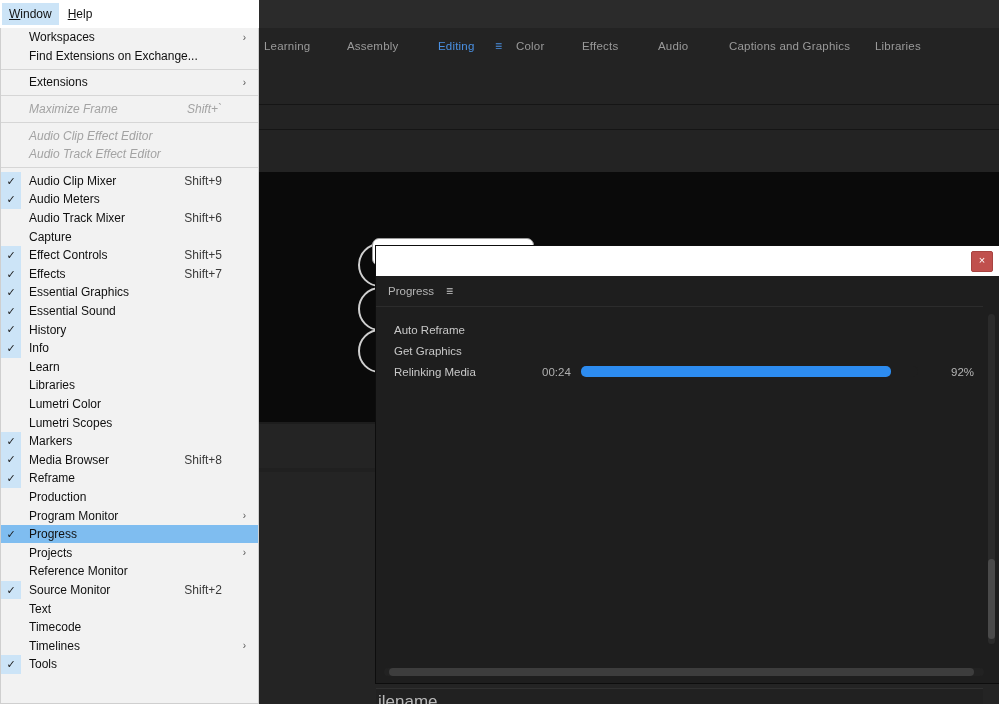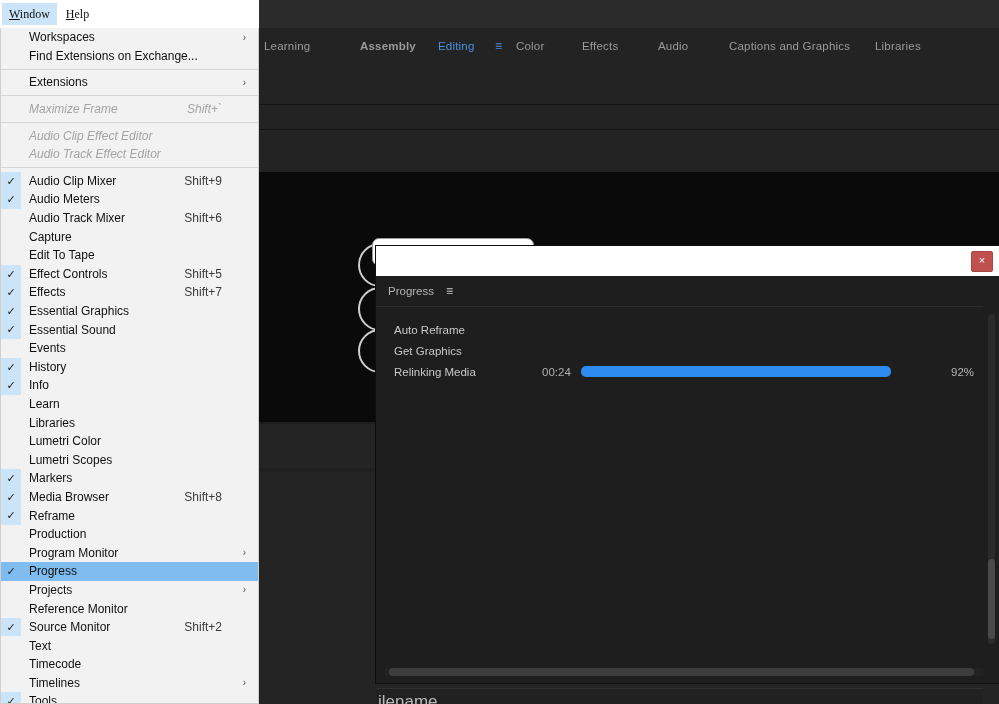--- a/index.html
+++ b/index.html
@@ -106,21 +106,21 @@
   .vscroll-thumb { position:absolute; left:0; top:245px; width:7px; height:80px; background:#4a4a4a; border-radius:4px; }
   .hscroll {
     position:absolute; left:8px; bottom:7px; width:600px; height:8px;
     background:#222; border-radius:4px;
   }
   .hscroll-thumb { position:absolute; left:5px; top:0; width:585px; height:8px; background:#3d3d3d; border-radius:4px; }
 
   
   .menubar {
     position:absolute; left:0; top:0; width:259px; height:28px;
-    background:#ffffff; display:flex; align-items:center;font-family:Liberation Serif, serif;
+    background:#ffffff; display:flex; align-items:center;
   }
   .menubar-item {
     font-size:12px; color:#111; padding:3px 7px; margin-left:2px;
     line-height:16px;
   }
   .menubar-item.open { background:#cce4f7; }
   .menubar-item u { text-decoration:underline; }
 
   .dropdown {
     position:absolute; left:0; top:28px; width:259px; height:676px;
@@ -152,21 +152,21 @@
 <body>
 
 <div id="root">
 
   <div class="app-bg"></div>
 
   <div class="top-strip"></div>
 
   <div class="ws-tabs" id="ws-tabs">
       <span class="ws-tab" style="position: absolute; left: 262px;">Learning</span>
-      <span class="ws-tab" style="position: absolute; left: 358px; font-weight: bold;">Assembly</span>
+      <span class="ws-tab" style="position: absolute; left: 345px;">Assembly</span>
       <span class="ws-tab active" style="position: absolute; left: 436px;">Editing</span>
       <span class="ws-hamb" style="position: absolute; left: 488px;">≡</span>
       <span class="ws-tab" style="position: absolute; left: 514px;">Color</span>
       <span class="ws-tab" style="position: absolute; left: 580px;">Effects</span>
       <span class="ws-tab" style="position: absolute; left: 656px;">Audio</span>
       <span class="ws-tab" style="position: absolute; left: 727px; text-align: right;">Captions and Graphics</span>
       <span class="ws-tab" style="position: absolute; left: 873px;">Libraries</span>
     </div>
 
   <div class="panel-band" style="left:259px; top:64px; width:740px; height:40px;"></div>
@@ -287,24 +287,20 @@
       </div>
       <div class="mi">
         <span class="chk-box"></span>
         <span class="mi-label">Audio Track Mixer</span>
         <span class="mi-accel">Shift+6</span>
       </div>
       <div class="mi">
         <span class="chk-box"></span>
         <span class="mi-label">Capture</span>
       </div>
-      <div class="mi">
-        <span class="chk-box"></span>
-        <span class="mi-label">Edit To Tape</span>
-      </div>
       <div class="mi checked">
         <span class="chk-box">
           <span class="chk">✓</span>
         </span>
         <span class="mi-label">Effect Controls</span>
         <span class="mi-accel">Shift+5</span>
       </div>
       <div class="mi checked">
         <span class="chk-box">
           <span class="chk">✓</span>
@@ -317,24 +313,20 @@
           <span class="chk">✓</span>
         </span>
         <span class="mi-label">Essential Graphics</span>
       </div>
       <div class="mi checked">
         <span class="chk-box">
           <span class="chk">✓</span>
         </span>
         <span class="mi-label">Essential Sound</span>
       </div>
-      <div class="mi">
-        <span class="chk-box"></span>
-        <span class="mi-label">Events</span>
-      </div>
       <div class="mi checked">
         <span class="chk-box">
           <span class="chk">✓</span>
         </span>
         <span class="mi-label">History</span>
       </div>
       <div class="mi checked">
         <span class="chk-box">
           <span class="chk">✓</span>
         </span>

